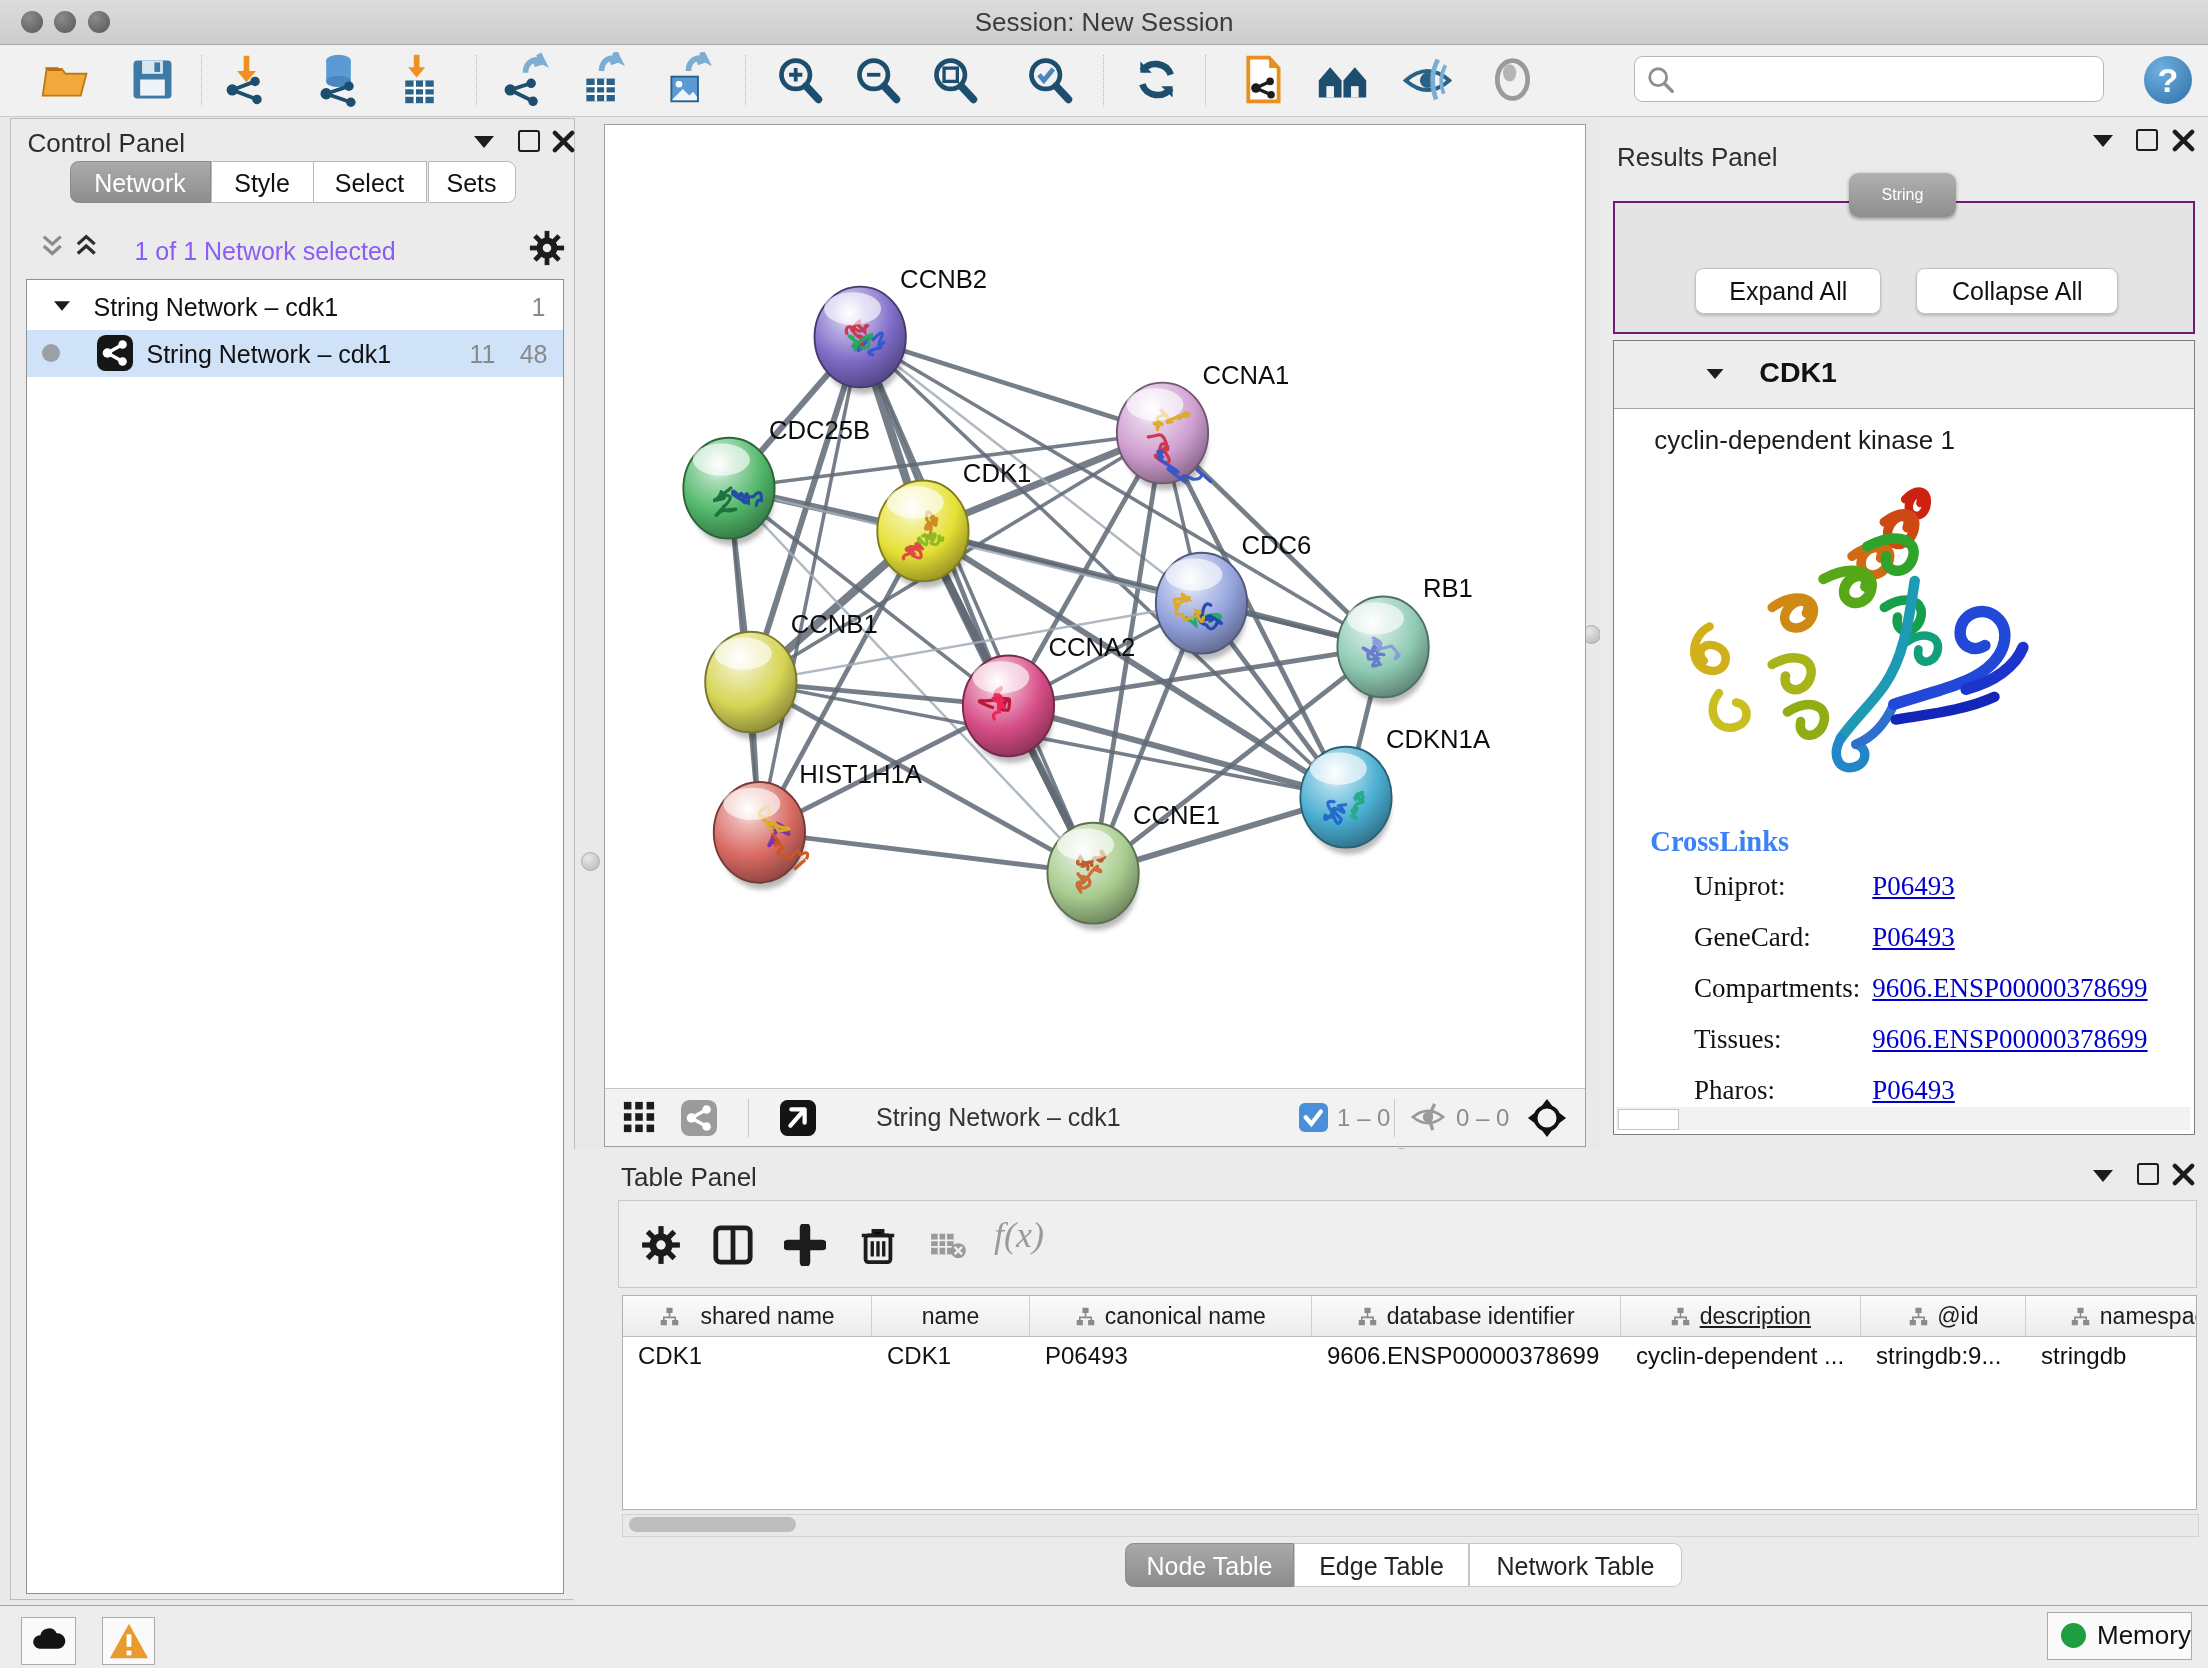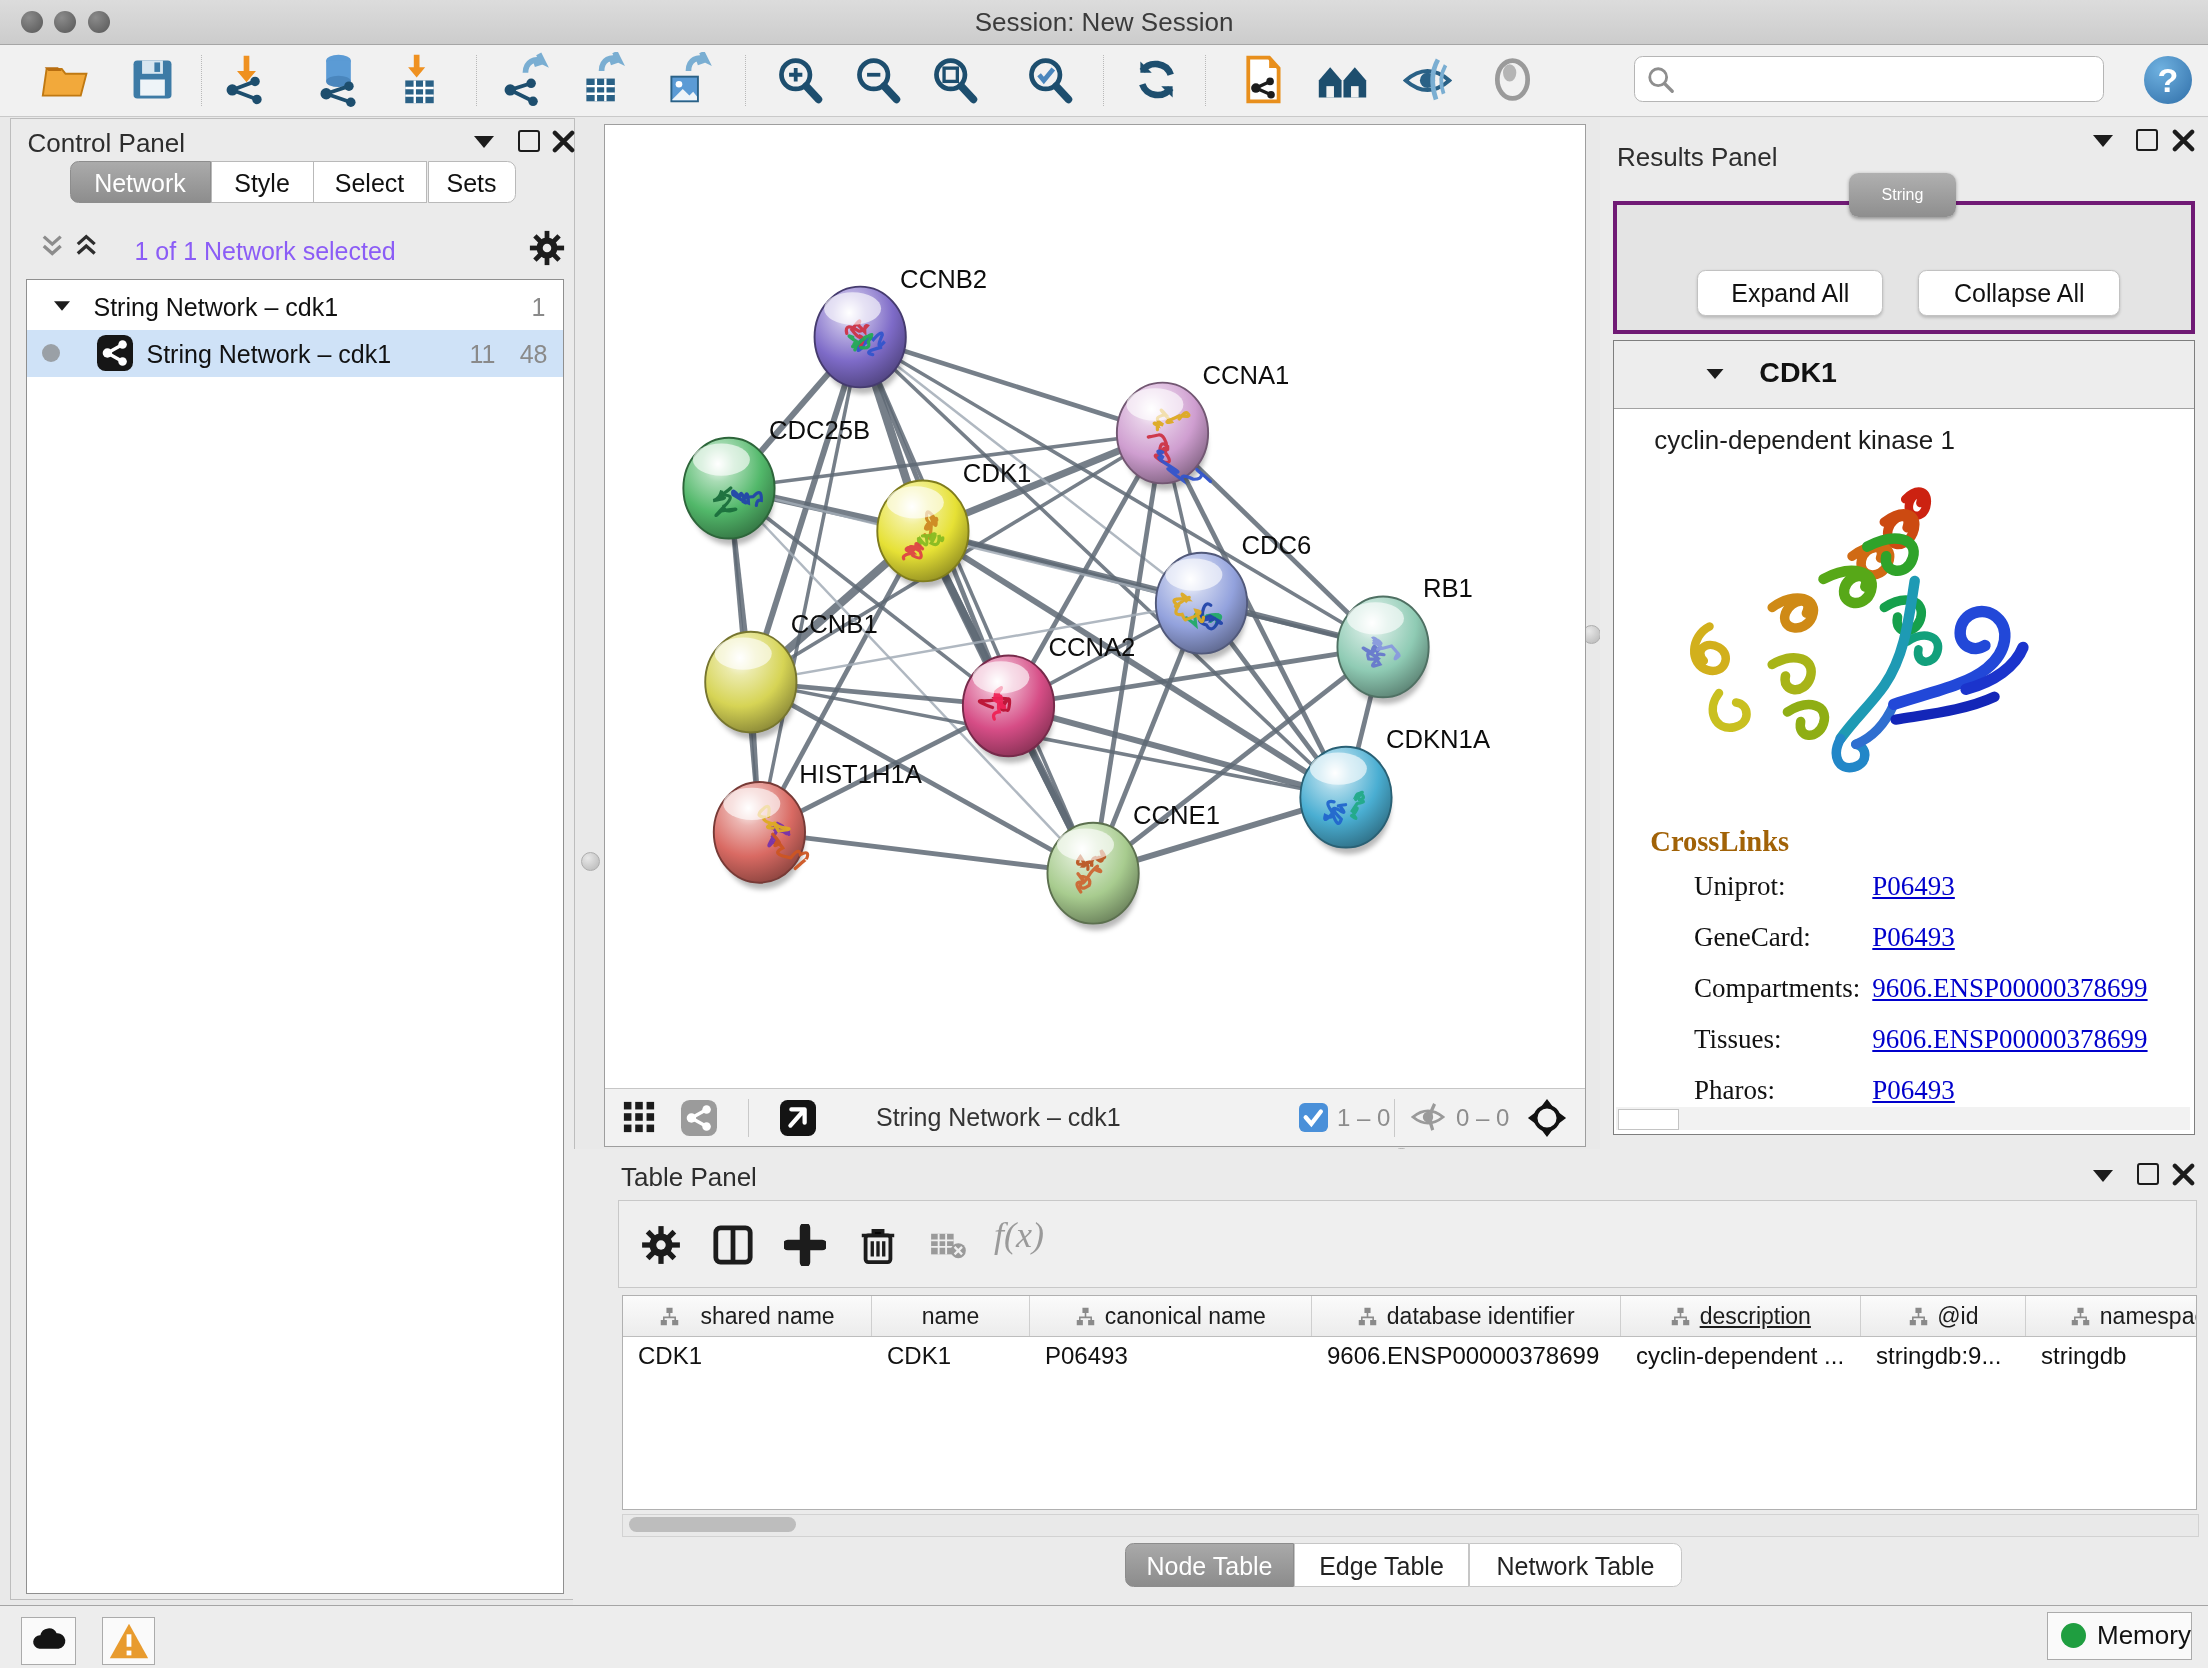--- a/index.html
+++ b/index.html
@@ -51,32 +51,32 @@
     border-top:1px solid #c6c6c6;}
   .nb-sep{position:absolute;top:9.5px;height:38px;width:0;border-left:1px solid #c9c9c9;}
   #nb-title{position:absolute;left:271px;top:14.3px;font-size:25px;color:#333;}
   .nb-ind{position:absolute;top:15px;font-size:24px;color:#8d8d8d;}
   
   #results-panel{left:1600px;top:118px;width:609px;height:1031px;background:#ebebeb;}
   #string-tab{left:249px;top:55px;width:107px;height:44px;border-radius:9.5px;
     background:linear-gradient(#b0b0b0,#8e8e8e);color:#fff;font-size:16px;text-align:center;
     line-height:44px;box-shadow:0 1.9px 3.8px rgba(0,0,0,.35);z-index:3;cursor:pointer;}
   #res-box1{left:13.3px;top:83px;width:582px;height:133px;background:#e4e4e4;
-    border:4px solid #701a75;box-sizing:border-box;}
+    border:2px solid #701a75;box-sizing:border-box;}
   .res-btn{position:absolute;top:65px;height:46px;background:#fff;border:1px solid #c2c2c2;
     border-radius:8.6px;font-size:25px;text-align:center;line-height:44px;color:#111;
     box-shadow:0 1.9px 2.9px rgba(0,0,0,.18);cursor:pointer;box-sizing:border-box;}
   #res-box2{left:13.3px;top:222px;width:582px;height:795px;background:#fff;
     border:1.9px solid #7e7e7e;box-sizing:border-box;}
   #cdk1-bar{position:absolute;left:0;top:0;width:100%;height:67px;background:#ededed;
     border-bottom:1px solid #a2a2a2;}
   #cdk1-name{position:absolute;left:145px;top:15px;font-size:28.5px;font-weight:bold;color:#111;}
   #cdk1-desc{position:absolute;left:40px;top:84px;font-size:26px;color:#1c1c1c;}
   #crosslinks{position:absolute;left:51px;top:485px;font-family:"Liberation Serif",serif;}
-  #crosslinks h3{margin:0 0 13.3px -15px;font-size:28.5px;color:#a16207;font-family:Liberation Serif, serif;}
+  #crosslinks h3{margin:0 0 13.3px -15px;font-size:28.5px;color:#3b82f6;font-family:Liberation Serif, serif;}
   .cl-row{position:relative;height:51px;font-size:27px;margin-left:21px;}
   .cl-label{position:absolute;left:7.6px;color:#111;}
   .cl-value{position:absolute;left:186px;color:#0000cc;text-decoration:underline;cursor:pointer;}
   #res-scroll{position:absolute;left:1.9px;bottom:3.8px;width:574px;height:23px;background:#f2f2f2;}
   #res-thumb{position:absolute;left:1.9px;top:1.9px;width:59px;height:19px;background:#ffffff;
     border:1px solid #c4c4c4;}
   
   #tablepanel-bg{left:573px;top:1149px;width:1636px;height:457px;background:#ebebeb;}
   #table-toolbar{left:618px;top:1200px;width:1579px;height:88px;background:#efefef;
     border:1px solid #c8c8c8;box-sizing:border-box;}

